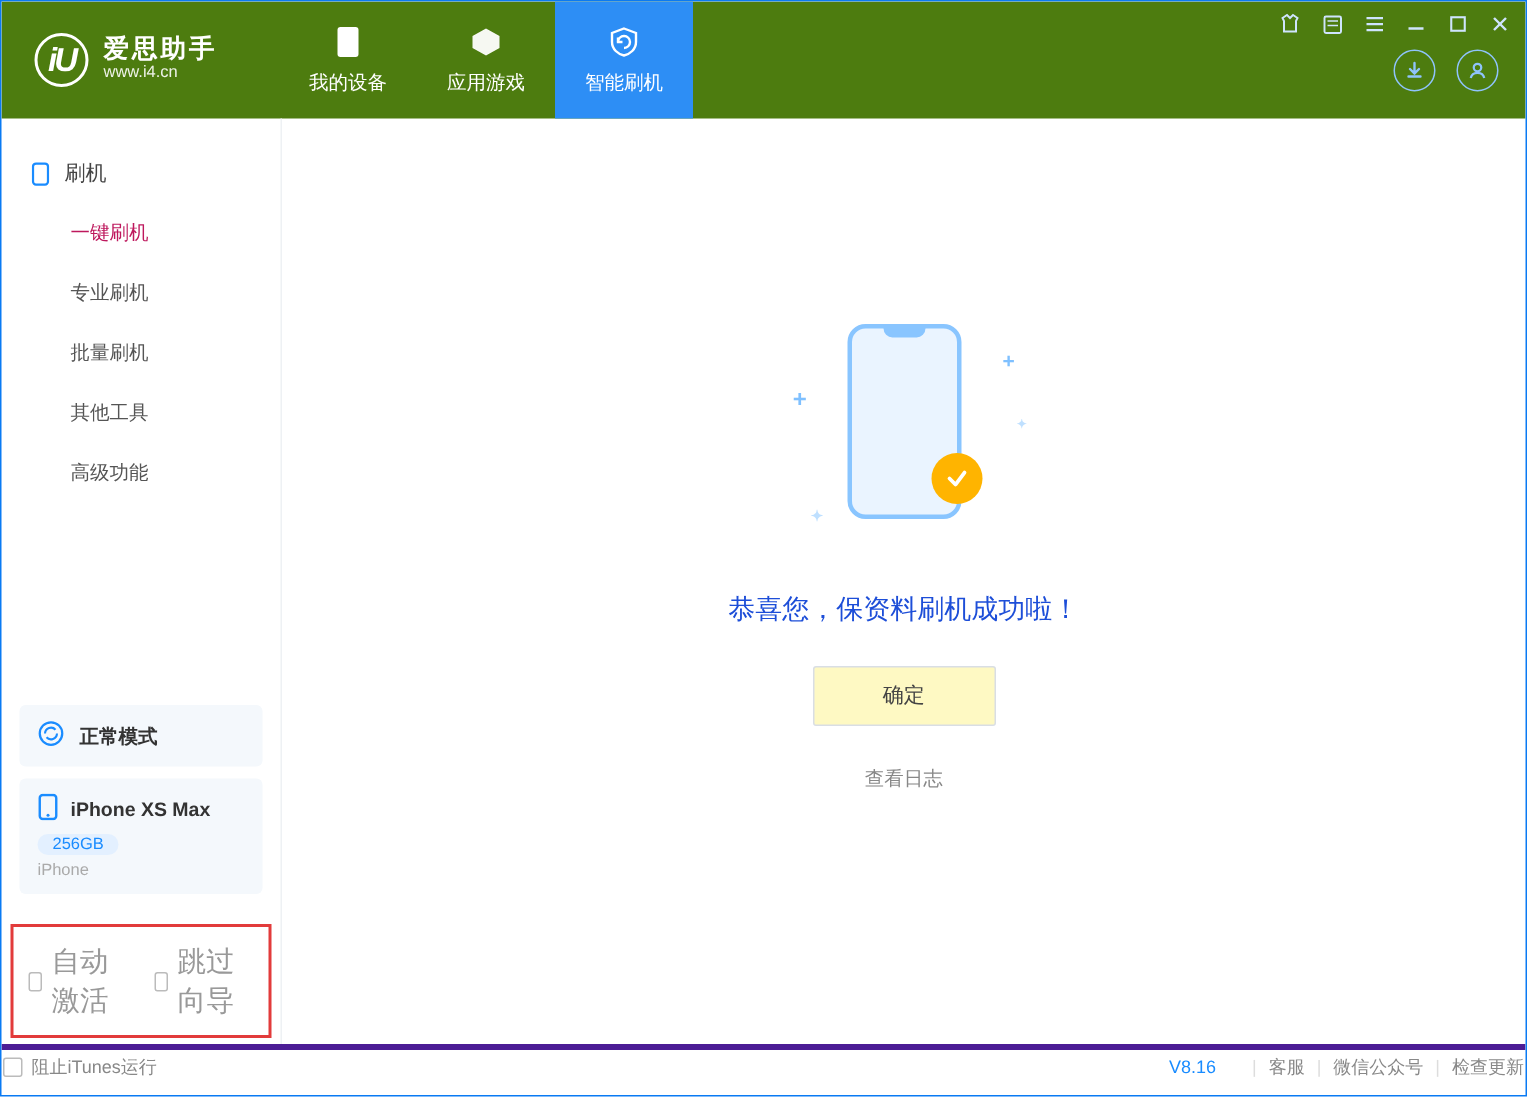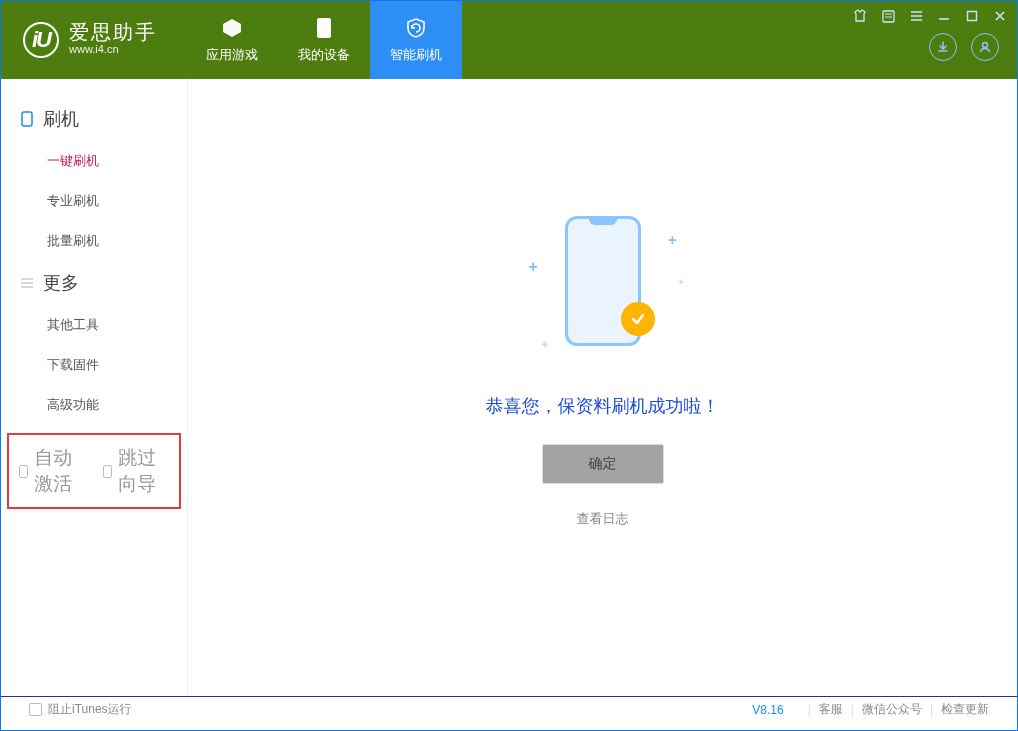--- a/index.html
+++ b/index.html
@@ -33,21 +33,21 @@
     border: 2.5px solid #fff;
     border-radius: 50%;
     display: inline-flex;
     align-items: center; justify-content: center;
     font-weight: bold;
     font-size: 22px;
     font-style: italic;
     margin-right: 10px;
     letter-spacing: -2px;
   }
-  .logo-text-line1 { font-size: 20px; font-weight: 400; letter-spacing: 2px; line-height: 1; }
+  .logo-text-line1 { font-size: 17px; font-weight: 700; letter-spacing: 2px; line-height: 1; }
   .logo-text-line2 { font-size: 11px; opacity: .9; line-height: 1.4; }
   .tabs {
     display: flex;
     height: 100%;
   }
   .tab {
     width: 92px;
     height: 100%;
     display: flex;
     flex-direction: column;
@@ -109,21 +109,21 @@
   }
   .side-menu {
     flex: 0 0 auto;
     padding-top: 18px;
   }
   .group-hdr {
     display: flex;
     align-items: center;
     gap: 8px;
     padding: 10px 18px;
-    font-size: 18px;
+    font-size: 14px;
     color: #444;
     font-weight: 500;
   }
   .group-hdr .grp-icon {
     width: 16px; height: 16px;
     display: inline-flex;
     align-items: center; justify-content: center;
     color: #1a8cff;
   }
   .menu-item {
@@ -237,39 +237,39 @@
     color: #7fc0ff;
     font-weight: bold;
   }
   .msg {
     font-size: 18px;
     color: #1d4ed8;
   }
   .confirm-btn {
     padding: 10px 46px;
     border: 1px solid #d9dee4;
-    background: #a3a3a3;
+    background: #fef9c3;
     font-size: 14px;
     color: #444;
     cursor: pointer;
     border-radius: 2px;
   }
   .log-link {
     font-size: 13px;
     color: #888;
     cursor: pointer;
     text-decoration: none;
   }
   
   .footer {
     height: 26px;
-    border-top: 1px solid #4c1d95;
-    display: flex;
-    align-items: center;
-    padding: 0 28px;
+    border-top: 4px solid #4c1d95;
+    display: flex;
+    align-items: center;
+    padding: 0 1px;
     font-size: 12px;
     color: #888;
     gap: 14px;
   }
   .footer .chk { color: #888; font-size: 12px; }
   .spacer { flex: 1; }
   .footer-links { display: flex; align-items: center; gap: 8px; }
   .footer-links a { color: #888; text-decoration: none; cursor: pointer; }
   .footer-links .sep { color: #ddd; }
   .version { color: #1a8cff; margin-right: 10px; }
@@ -283,33 +283,33 @@
     <span class="logo-circle">iU</span>
     <div>
       <div class="logo-text-line1">爱思助手</div>
       <div class="logo-text-line2">www.i4.cn</div>
     </div>
   </div>
 
   <div class="tabs">
     <div class="tab">
       <span class="tab-icon">
+        <svg width="18" height="22" viewBox="0 0 18 22">
+            <rect x="2" y="1" width="14" height="20" rx="2" fill="#fff"></rect>
+          </svg>
+      </span>
+      <span>我的设备</span>
+    </div>
+    <div class="tab">
+      <span class="tab-icon">
         <svg width="22" height="22" viewBox="0 0 22 22">
             <path d="M11 2 L20 7 L11 12 L2 7 Z M2 7 L2 15 L11 20 L11 12 Z M20 7 L20 15 L11 20 L11 12 Z" fill="#fff" fill-opacity="0.95"></path>
           </svg>
       </span>
       <span>应用游戏</span>
-    </div>
-    <div class="tab">
-      <span class="tab-icon">
-        <svg width="18" height="22" viewBox="0 0 18 22">
-            <rect x="2" y="1" width="14" height="20" rx="2" fill="#fff"></rect>
-          </svg>
-      </span>
-      <span>我的设备</span>
     </div>
     <div class="tab active">
       <span class="tab-icon">
         <svg width="22" height="22" viewBox="0 0 22 22">
             <path d="M11 2 L19 5 L19 11 C19 16 15 19 11 20 C7 19 3 16 3 11 L3 5 Z" fill="none" stroke="#fff" stroke-width="1.6"></path>
             <path d="M7 11 A4 4 0 1 1 11 15" fill="none" stroke="#fff" stroke-width="1.6"></path>
             <path d="M7 8 L7 11 L10 11" fill="none" stroke="#fff" stroke-width="1.6"></path>
           </svg>
       </span>
       <span>智能刷机</span>
@@ -379,35 +379,48 @@
           <svg width="12" height="16" viewBox="0 0 12 16">
               <rect x="1" y="1" width="10" height="14" rx="2" fill="none" stroke="#1a8cff" stroke-width="1.5"></rect>
             </svg>
         </span>
         <span>刷机</span>
       </div>
       <div class="menu-item active">一键刷机</div>
       <div class="menu-item">专业刷机</div>
       <div class="menu-item">批量刷机</div>
 
-      <div class="group-hdr">
-        <span class="grp-icon" style="color:#c7cbd1;">
-          <svg width="14" height="12" viewBox="0 0 14 12">
-              <line x1="1" y1="2" x2="13" y2="2" stroke="#c7cbd1" stroke-width="1.5"></line>
-              <line x1="1" y1="6" x2="13" y2="6" stroke="#c7cbd1" stroke-width="1.5"></line>
-              <line x1="1" y1="10" x2="13" y2="10" stroke="#c7cbd1" stroke-width="1.5"></line>
+      <div class="menu-item">其他工具</div>
+      <div class="menu-item">高级功能</div>
+    </div>
+
+    <div class="side-bottom-cards">
+      <div class="card">
+        <span class="mode-icon">
+          <svg width="18" height="18" viewBox="0 0 18 18">
+              <circle cx="9" cy="9" r="7.5" fill="none" stroke="#1a8cff" stroke-width="1.5"></circle>
+              <path d="M5 9 A4 4 0 0 1 12 6.5 M13 9 A4 4 0 0 1 6 11.5" fill="none" stroke="#1a8cff" stroke-width="1.4"></path>
             </svg>
         </span>
-        <span>更多</span>
+        <span class="title">正常模式</span>
       </div>
-      <div class="menu-item">其他工具</div>
-      <div class="menu-item">下载固件</div>
-      <div class="menu-item">高级功能</div>
-    </div>
-
+      <div class="card device">
+        <div class="device-row">
+          <span class="dev-icon">
+            <svg width="14" height="18" viewBox="0 0 14 18">
+                <rect x="1.5" y="1" width="11" height="16" rx="2" fill="none" stroke="#1a8cff" stroke-width="1.6"></rect>
+                <circle cx="7" cy="14.5" r="1" fill="#1a8cff"></circle>
+              </svg>
+          </span>
+          <span class="title">iPhone XS Max</span>
+        </div>
+        <span class="badge">256GB</span>
+        <span class="subline">iPhone</span>
+      </div>
+    </div>
 
     <div class="checkbox-row">
       <label class="chk">
         <span class="box"></span>
         <span>自动激活</span>
       </label>
       <label class="chk">
         <span class="box"></span>
         <span>跳过向导</span>
       </label>

